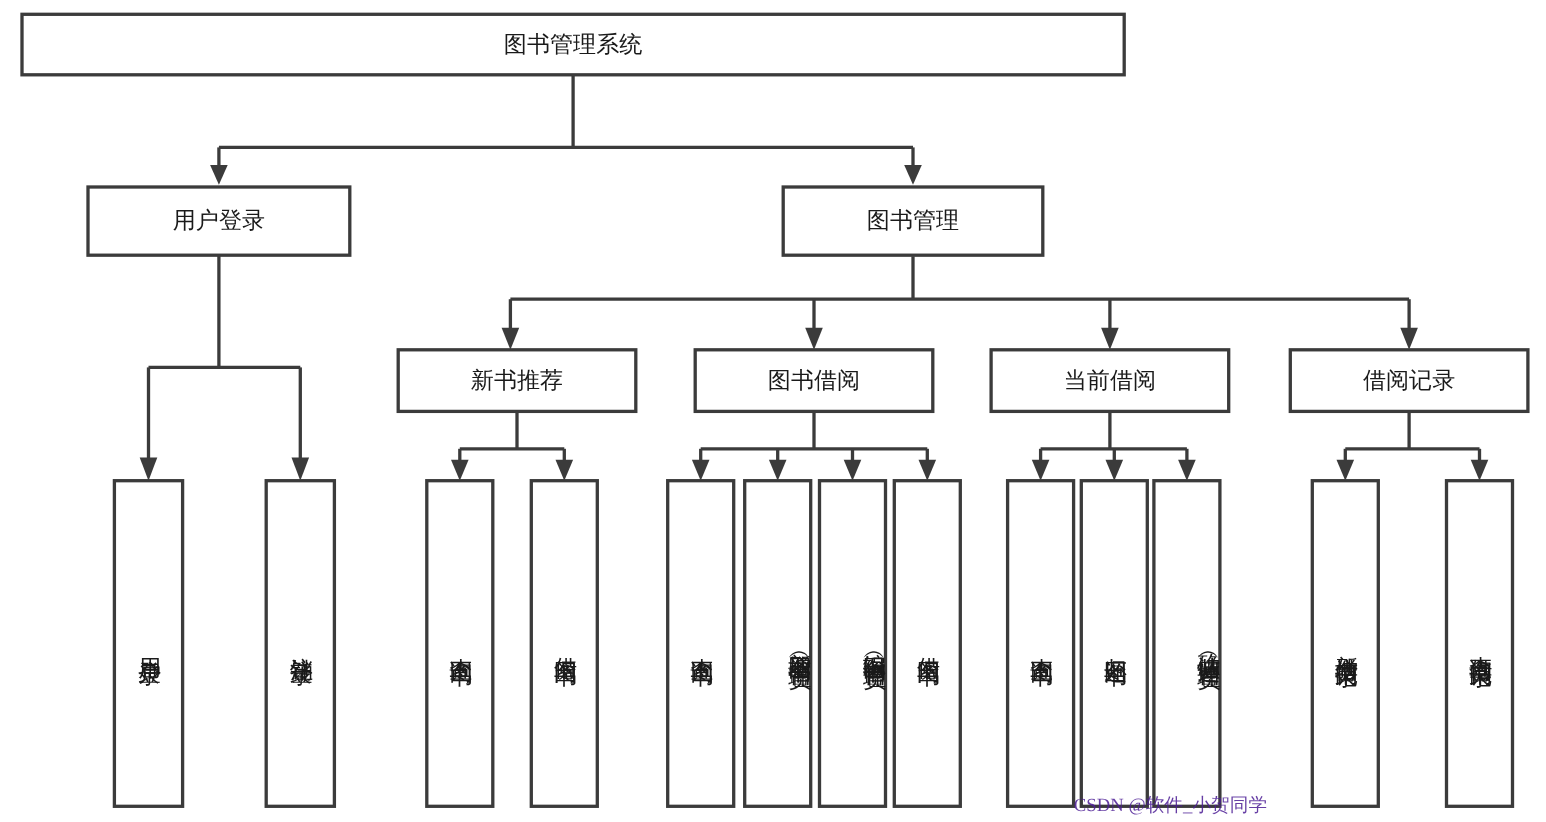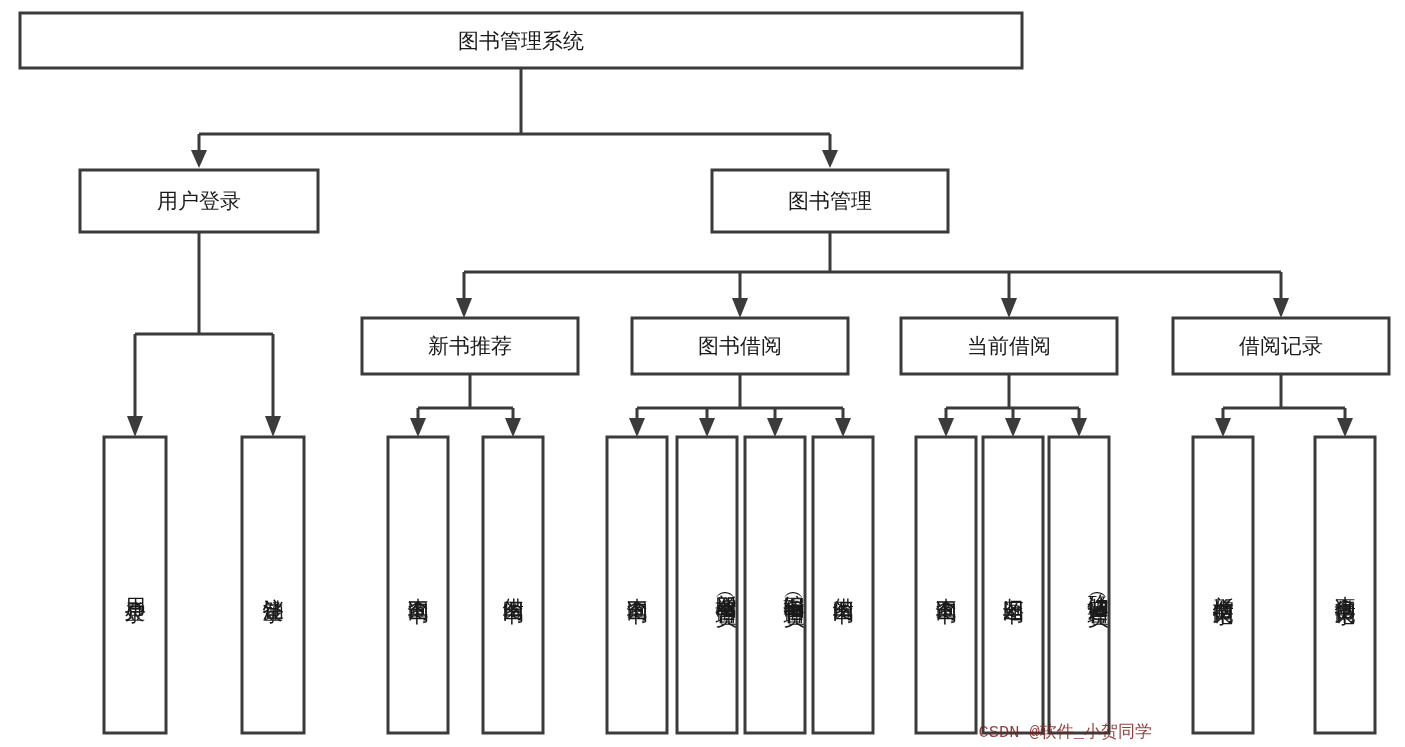--- a/index.html
+++ b/index.html
@@ -60,23 +60,23 @@
     color: #1a1a1a;
     letter-spacing: 2px;
     white-space: nowrap;
     text-align: center;
     pointer-events: none;
   }
   .watermark {
     position: absolute;
     right: 12px;
     bottom: 4px;
-    font-family: Liberation Mono, monospace;
+    font-family: Liberation Serif, serif;
     font-size: 17px;
-    color: #7f1d1d;
+    color: #4c1d95;
     opacity: 0.85;
     white-space: nowrap;
   }
 </style>
 </head>
 <body>
 
 <div id="diagram-root">
 
   <svg class="diagram" viewBox="0 0 1405 747">

